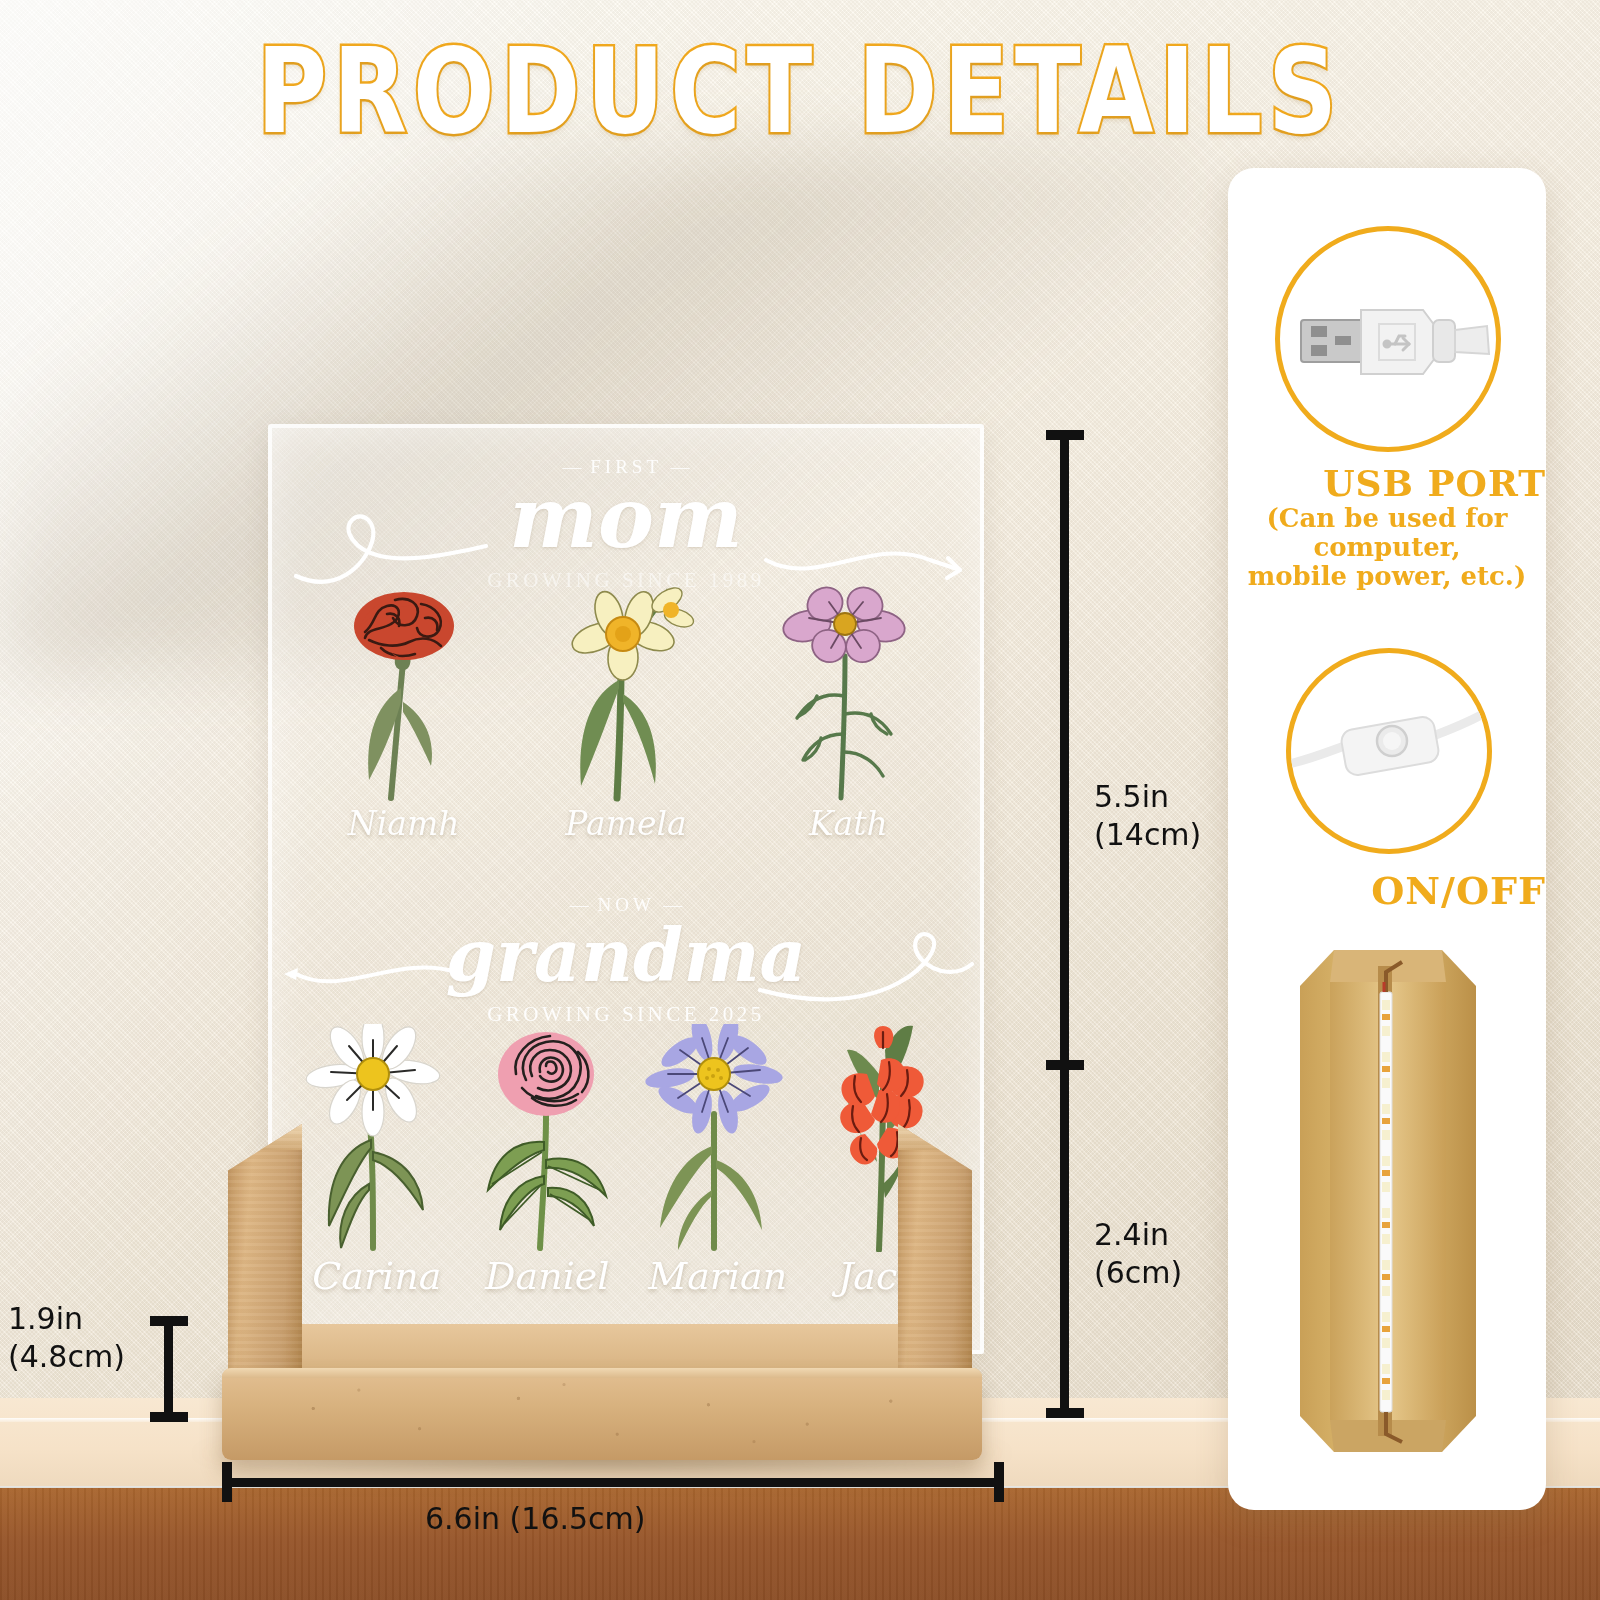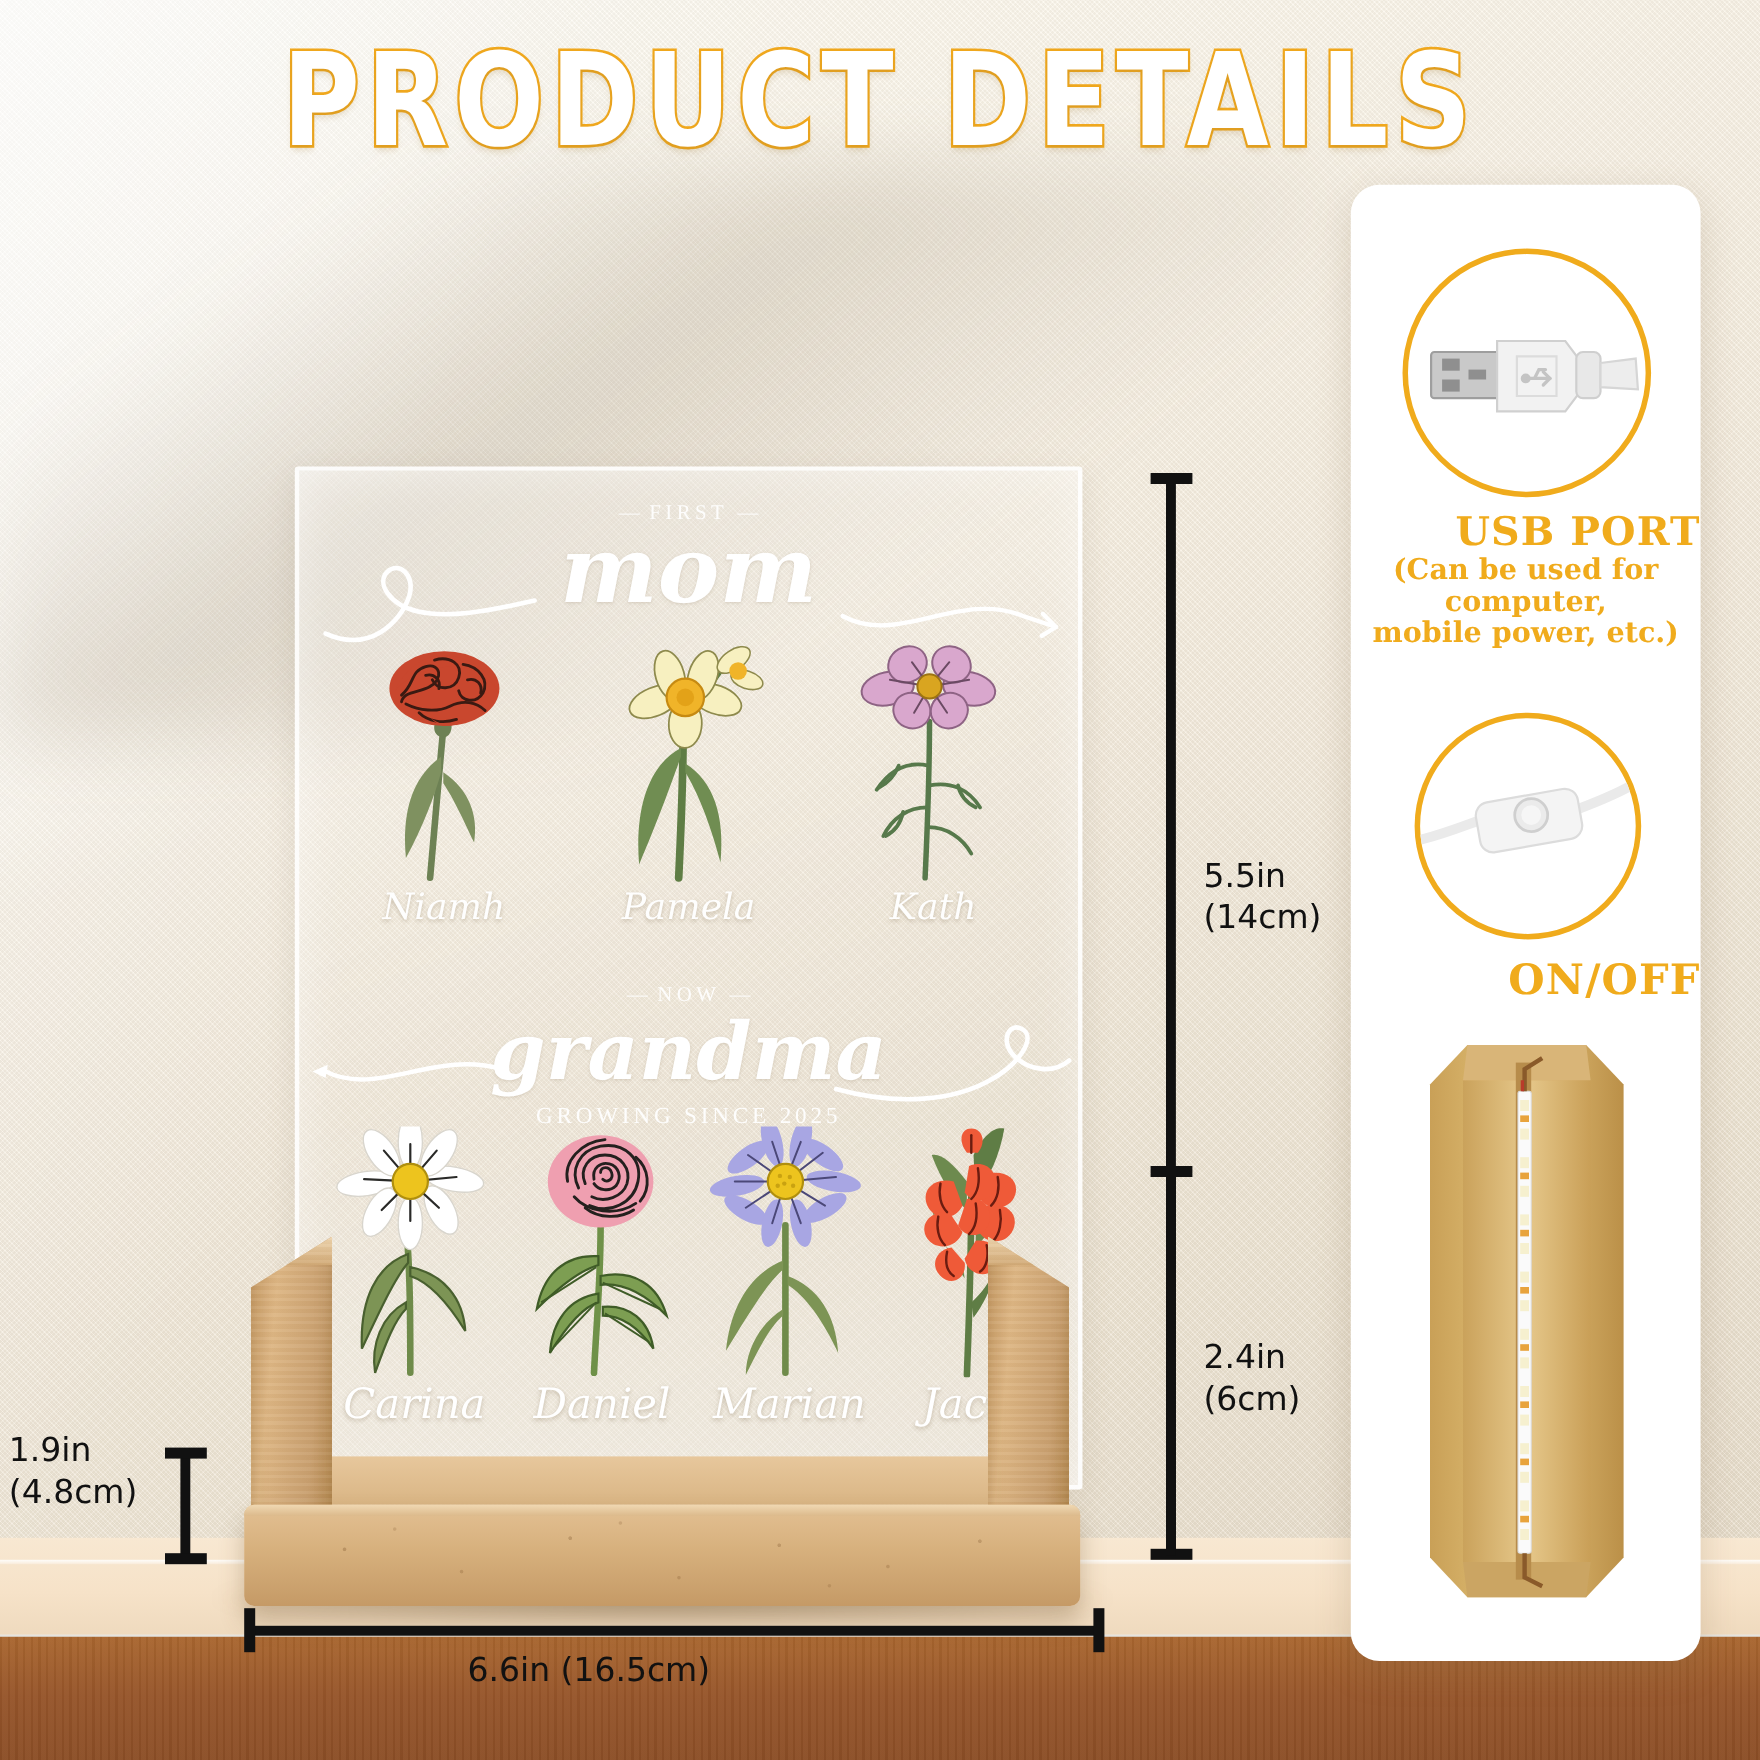--- a/index.html
+++ b/index.html
@@ -233,20 +233,21 @@
 
   <div class="plaque-content">
 
     <div id="first-block">
       <div class="label-small">
         <span class="dash">—</span>
         <span>FIRST</span>
         <span class="dash">—</span>
       </div>
       <div class="script" id="mom-script">mom</div>
+      <div class="growing" id="mom-growing">GROWING SINCE  1989</div>
       <svg class="flourish" style="left:22px;top:34px;" width="230" height="110" viewBox="0 0 230 110">
         <path d="M6 86 C 46 104, 74 76, 82 52 C 88 32, 72 20, 62 30 C 52 40, 64 60, 90 66 C 118 72, 152 66, 196 56" fill="none" stroke="#ffffff" stroke-width="4.2" stroke-linecap="round"></path>
       </svg>
       <svg class="flourish" style="right:10px;top:74px;" width="210" height="70" viewBox="0 0 210 70">
         <path d="M2 30 C 52 58, 108 6, 166 30 L 196 40" fill="none" stroke="#ffffff" stroke-width="4" stroke-linecap="round"></path>
         <path d="M196 40 L 184 28 M196 40 L 183 48" fill="none" stroke="#ffffff" stroke-width="4" stroke-linecap="round"></path>
       </svg>
     </div>
 
     <div class="flower-row" id="row1">

